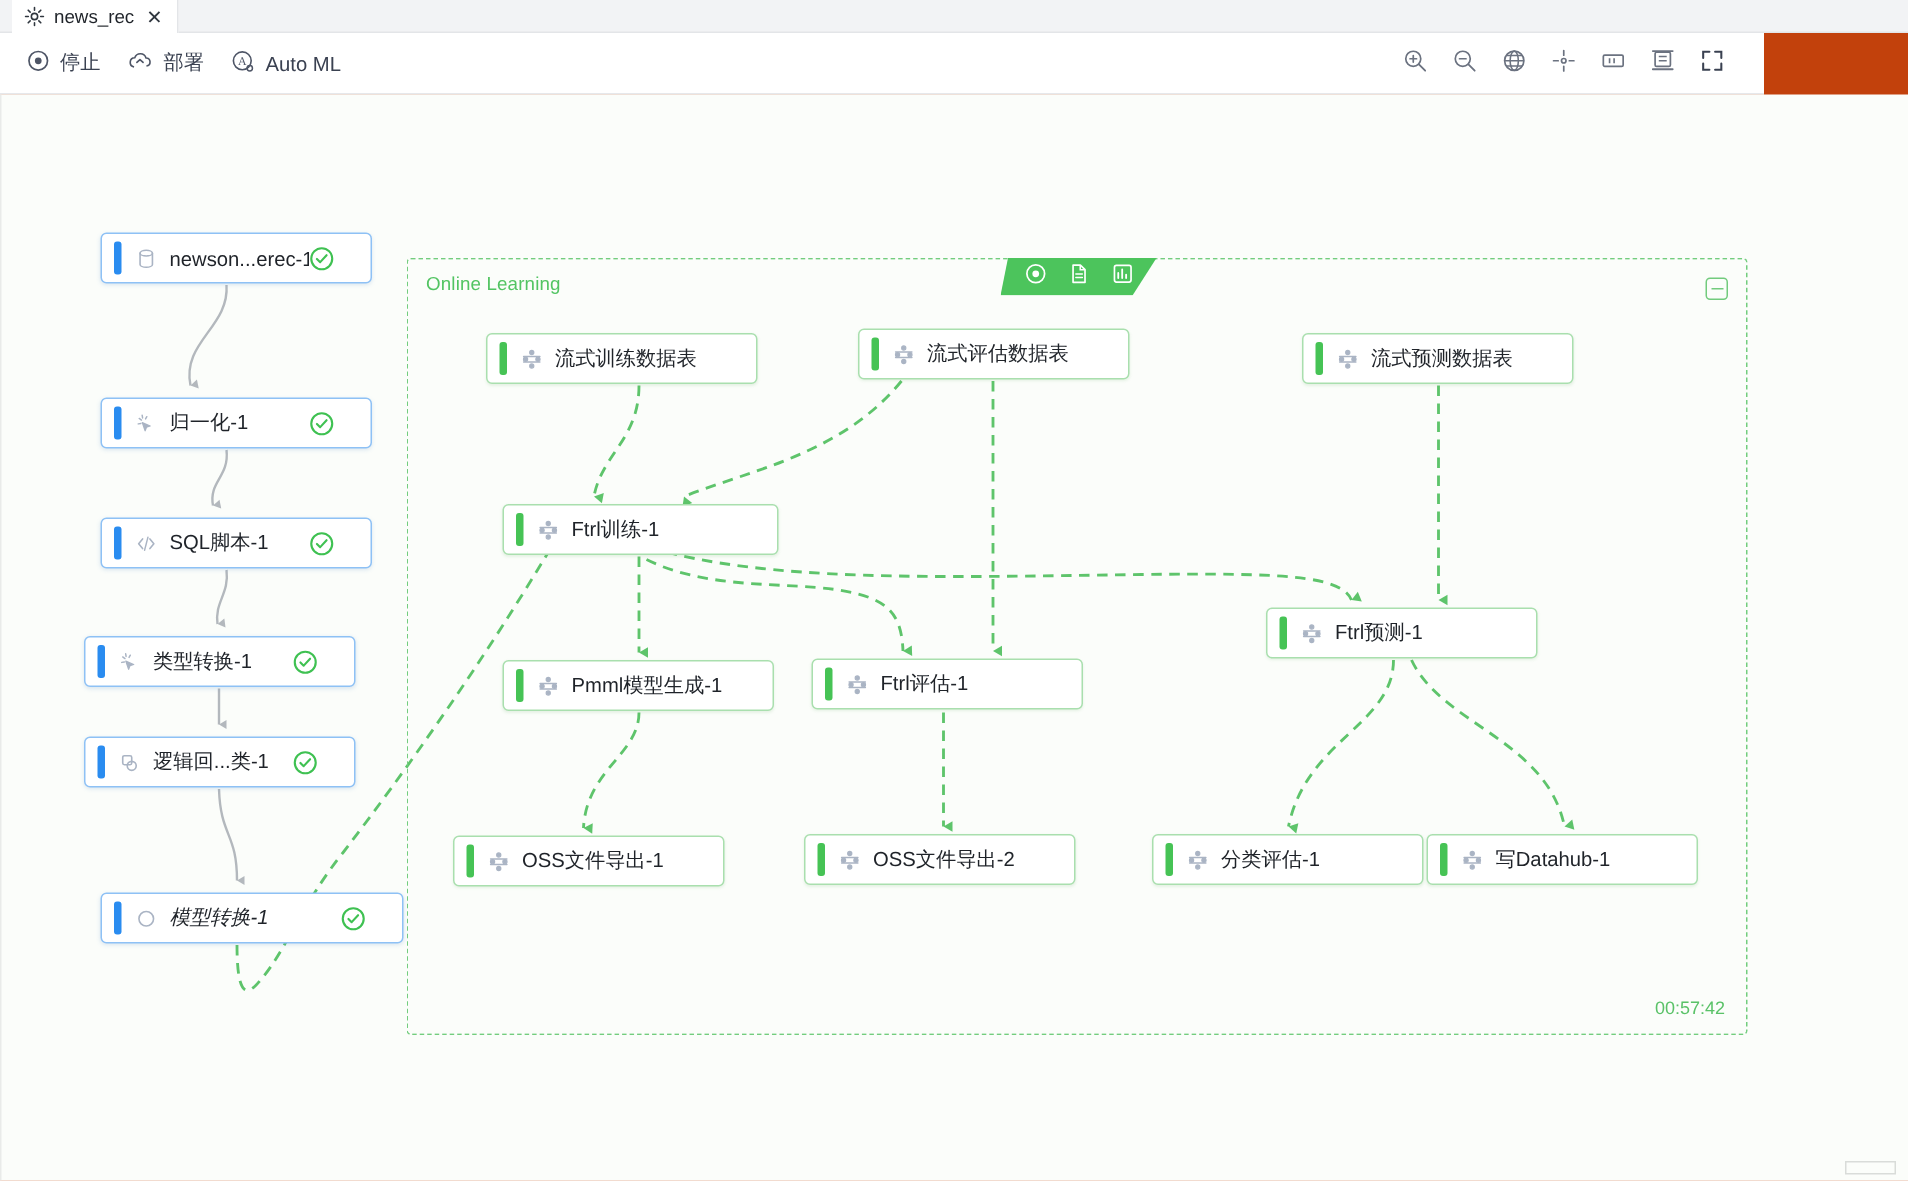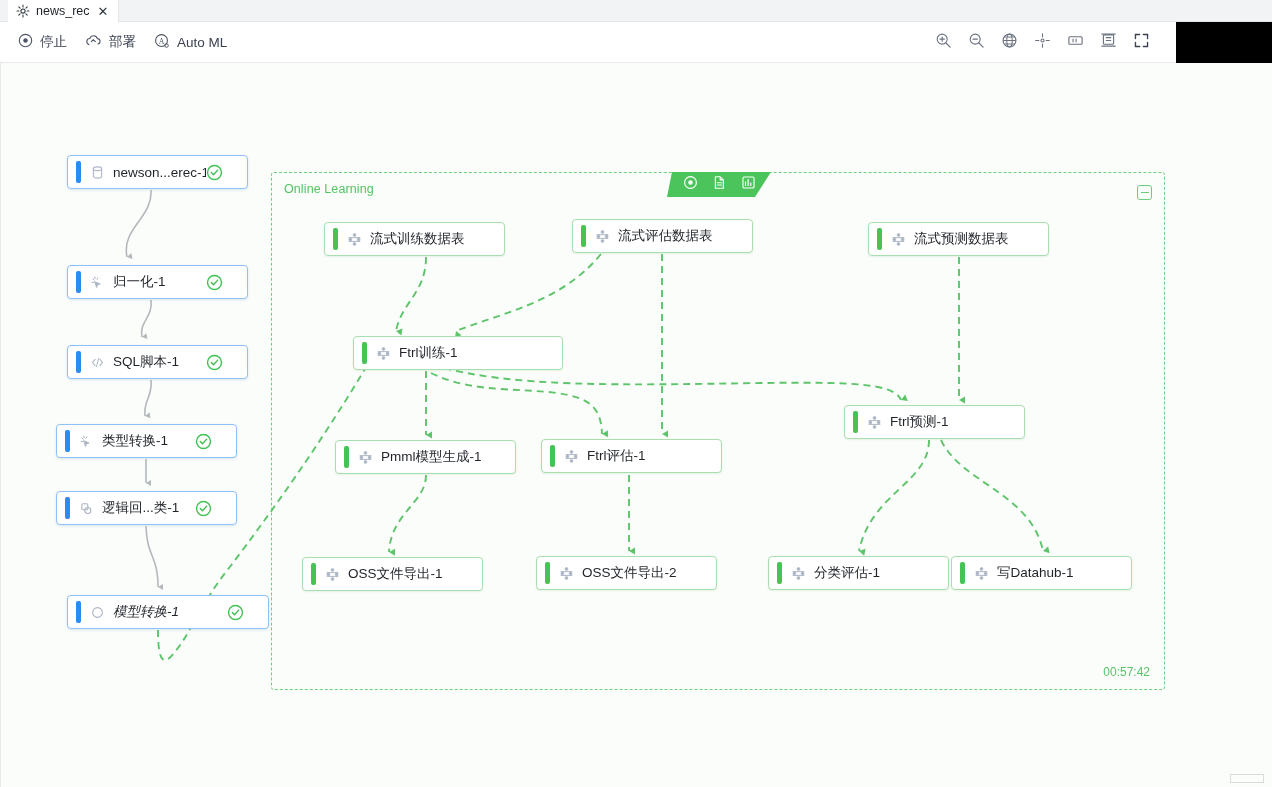--- a/index.html
+++ b/index.html
@@ -1,21 +1,21 @@
 <!DOCTYPE html>
 <html><head>
 <meta charset="utf-8">
 <style>
   * { box-sizing: border-box; margin: 0; padding: 0; }
   html, body {
     width: 1272px; height: 787px;
     font-family: "Liberation Sans", "DejaVu Sans", sans-serif;
     background: #ffffff; overflow: hidden;
   }
-  #app { position: relative; width: 1272px; height: 787px; background:#000000; }
+  #app { position: relative; width: 1272px; height: 787px; background:#c2410c; }
 
   
   .tabbar {
     position:absolute; left:0; top:0; width:1272px; height:22px;
     background:#f2f3f5; border-bottom:1px solid #e3e5e8;
   }
   .tab {
     position:absolute; left:8px; top:0; height:22px;
     display:flex; align-items:center; gap:6px;
     padding:0 10px 0 8px; background:#ffffff;
@@ -396,21 +396,21 @@
           <span class="bar green"></span>
           <svg width="15" height="15" viewBox="0 0 16 16" class="nicon">
             <circle cx="8" cy="3.2" r="1.5" fill="#aab4c4" stroke="#aab4c4" stroke-width="0.8"></circle>
             <circle cx="3.6" cy="8" r="1.5" fill="#aab4c4" stroke="#aab4c4" stroke-width="0.8"></circle>
             <circle cx="12.4" cy="8" r="1.5" fill="#aab4c4" stroke="#aab4c4" stroke-width="0.8"></circle>
             <circle cx="8" cy="12.8" r="1.5" fill="#aab4c4" stroke="#aab4c4" stroke-width="0.8"></circle>
             <path d="M2.2 6h11.6M2.2 10h11.6" fill="none" stroke="#aab4c4" stroke-width="1.05" stroke-linecap="round" stroke-linejoin="round"></path>
           </svg>
           <span class="nlabel">流式预测数据表</span>
         </div>
-        <div class="node green" style="left: 352px; top: 273px; width: 210px; text-align: center;">
+        <div class="node green" style="left: 334px; top: 273px; width: 184px; text-align: center;">
           <span class="bar green"></span>
           <svg width="15" height="15" viewBox="0 0 16 16" class="nicon">
             <circle cx="8" cy="3.2" r="1.5" fill="#aab4c4" stroke="#aab4c4" stroke-width="0.8"></circle>
             <circle cx="3.6" cy="8" r="1.5" fill="#aab4c4" stroke="#aab4c4" stroke-width="0.8"></circle>
             <circle cx="12.4" cy="8" r="1.5" fill="#aab4c4" stroke="#aab4c4" stroke-width="0.8"></circle>
             <circle cx="8" cy="12.8" r="1.5" fill="#aab4c4" stroke="#aab4c4" stroke-width="0.8"></circle>
             <path d="M2.2 6h11.6M2.2 10h11.6" fill="none" stroke="#aab4c4" stroke-width="1.05" stroke-linecap="round" stroke-linejoin="round"></path>
           </svg>
           <span class="nlabel">Ftrl训练-1</span>
         </div>

